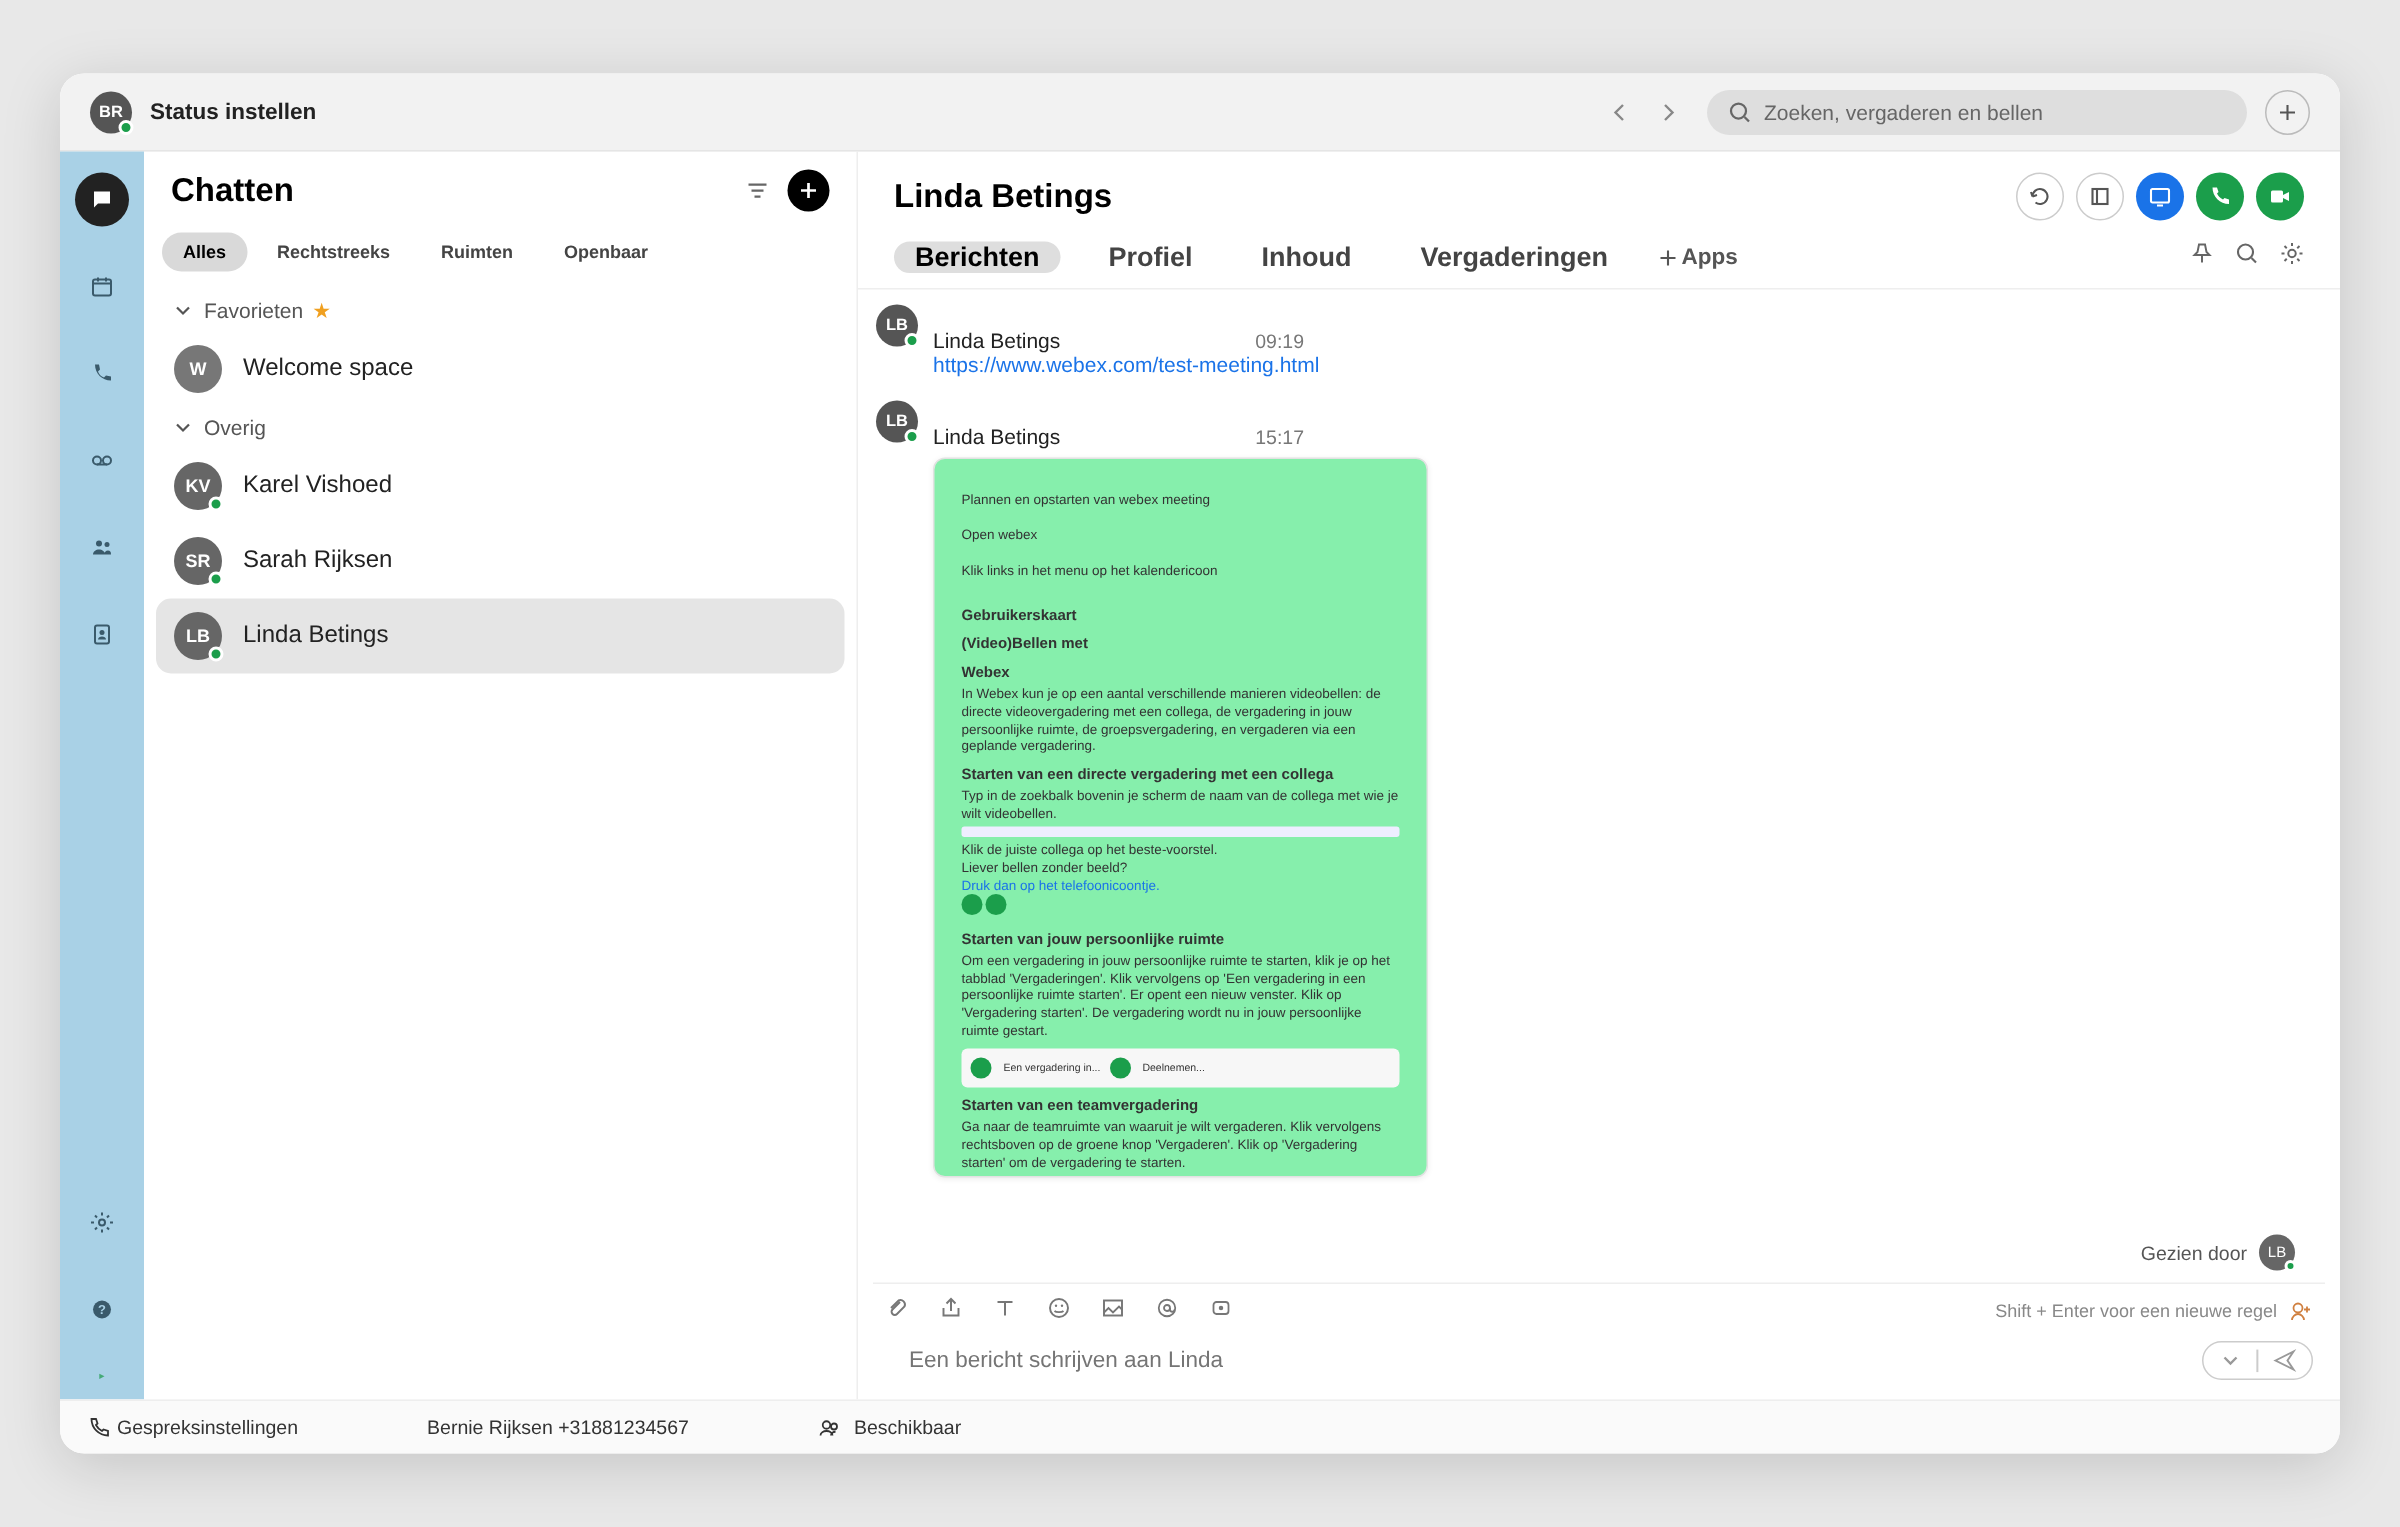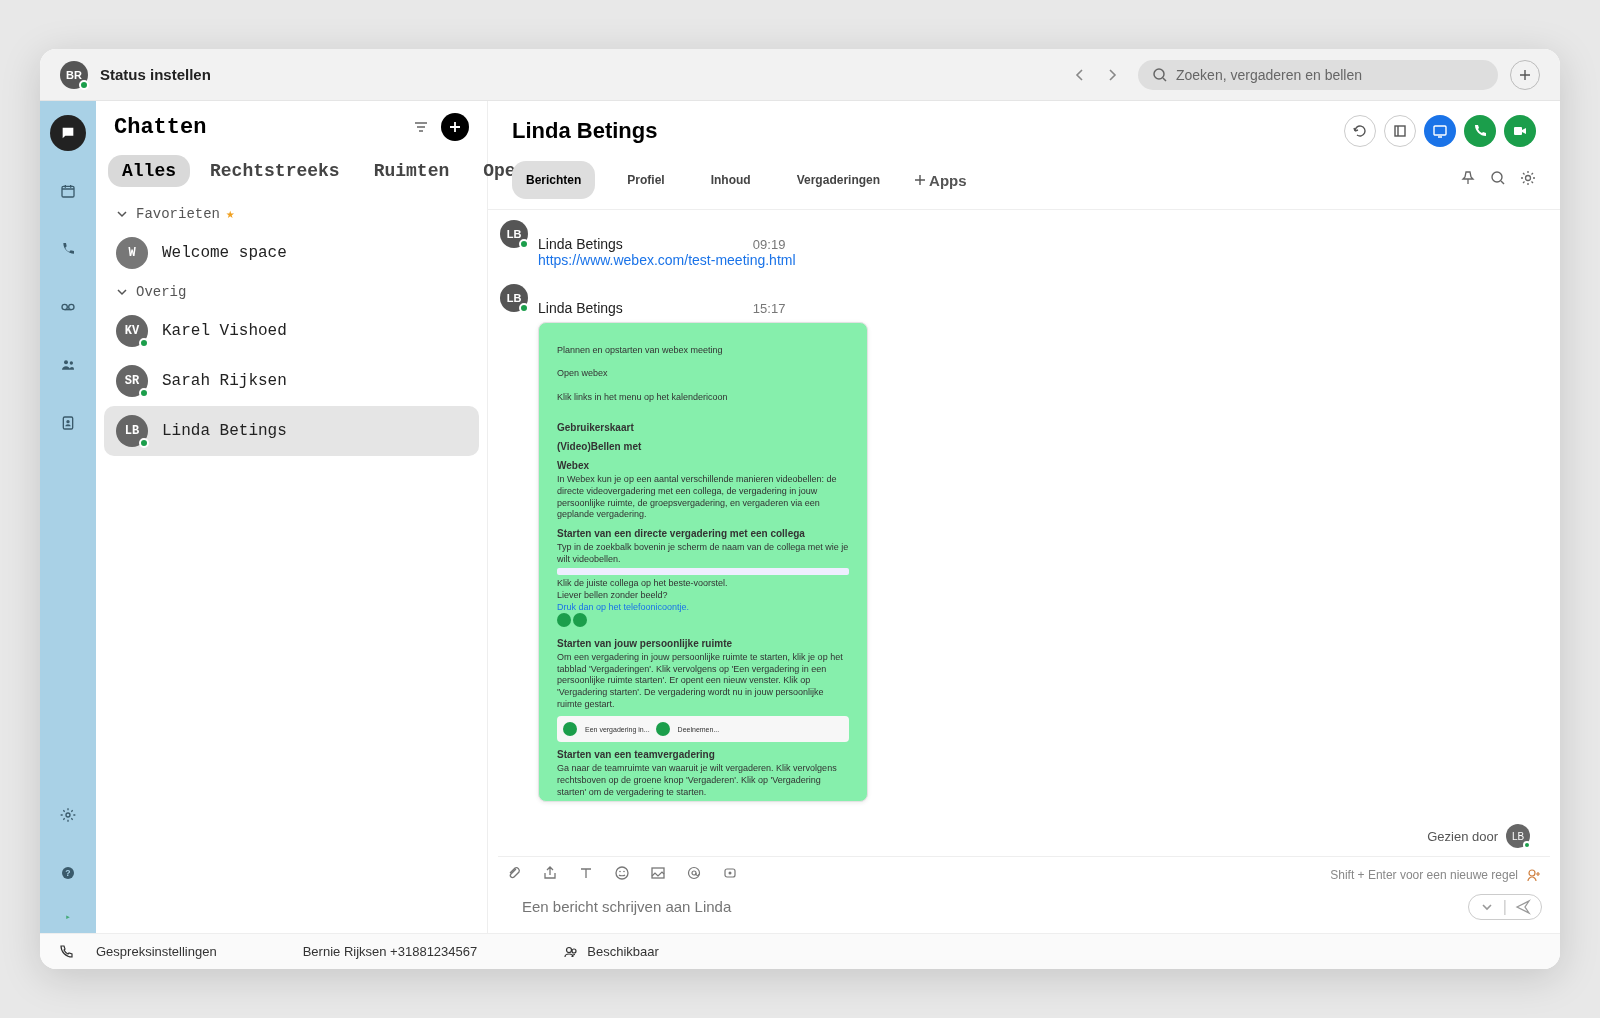--- a/index.html
+++ b/index.html
@@ -71,48 +71,48 @@
 .rail-item {
   width: 36px; height:36px; border-radius:50%;
   display:flex;align-items:center;justify-content:center;
   color:#3a5a6b; cursor:pointer;
 }
 .rail-item.active { background:#222; color:#fff; }
 .rail-spacer { flex:1; }
 .rail-logo { width:40px;height:20px; font-size:7px;color:#4a7; text-align:center; }
 
 .sidebar {
-  width: 392px; border-right:1px solid #eee;
-  display:flex; flex-direction:column;font-family:Liberation Mono, monospace;
+  width: 476px; border-right:1px solid #eee;
+  display:flex; flex-direction:column;
 }
 .sb-header { padding: 12px 18px 6px; display:flex;align-items:center;justify-content:space-between; }
 .sb-title { font-size:22px; font-weight:700; }
 .sb-actions { display:flex;gap:10px;align-items:center; }
 .filter-icon { width:20px;height:20px;color:#666;cursor:pointer;display:flex;align-items:center;justify-content:center; }
 .add-btn { width:28px;height:28px;border-radius:50%;background:#000;color:#fff;display:flex;align-items:center;justify-content:center;font-size:18px;cursor:pointer; }
 .sb-tabs { display:flex; gap:6px; padding: 8px 12px 12px; }
-.sb-tab { padding:6px 14px; border-radius:14px; font-size:18px; font-weight:600; color:#444; cursor:pointer; }
+.sb-tab { padding:6px 14px; border-radius:14px; font-size:12px; font-weight:600; color:#444; cursor:pointer; }
 .sb-tab.active { background:#d9d9d9; color:#000; }
 .sb-sections { flex:1; overflow:auto; padding: 0 8px; }
 .sb-section-header { display:flex;align-items:center;gap:6px; padding:6px 10px; font-size:14px;color:#555;cursor:pointer; }
 .star { color:#f0a020; }
 .space-row { display:flex;align-items:center;gap:14px; padding:9px 12px; border-radius:10px; cursor:pointer; }
 .space-row.active { background:#e5e5e5; }
 .space-name { font-size:16px;color:#222; }
 .avatar-w { background:#777; }
 
 .chat { flex:1; display:flex; flex-direction:column; min-width:0; }
 .chat-header { display:flex;align-items:center;justify-content:space-between; padding:14px 24px 6px; }
 .chat-title { font-size:22px;font-weight:700; }
 .chat-actions { display:flex;gap:8px;align-items:center; }
 .round-btn { width:32px;height:32px;border-radius:50%;display:flex;align-items:center;justify-content:center;cursor:pointer;border:1px solid #ccc;color:#555;background:#fff;}
 .round-btn.blue{background:#1a73e8;border:none;color:#fff;}
 .round-btn.green{background:#1b9e4b;border:none;color:#fff;}
 .chat-tabs { display:flex;gap:18px; padding: 8px 24px 10px; align-items:center; border-bottom:1px solid #eee; }
-.chat-tab { padding:12px 14px; border-radius:14px; font-size:12px; font-weight:600; color:#444; cursor:pointer; }
+.chat-tab { padding:0 14px; border-radius:14px; font-size:18px; font-weight:600; color:#444; cursor:pointer; }
 .chat-tab.active { background:#dedede; color:#000; }
 .chat-tab-plus { display:flex;align-items:center;gap:1px;color:#555;cursor:pointer;font-size:15px;font-weight:600; }
 .chat-right-icons { margin-left:auto; display:flex;gap:14px;color:#666; }
 .chat-right-icons span{cursor:pointer;}
 
 .messages { flex:1; overflow:auto; padding: 4px 30px 0 12px; }
 .msg { display:flex; gap:10px; padding:4px 0 10px; }
 .msg .avatar-sm { flex-shrink:0; margin-top:2px; }
 .msg-body { flex:1; }
 .msg-head { display:flex; gap:20px; align-items:baseline; }
@@ -482,21 +482,21 @@
             <svg viewBox="0 0 16 16">
                 <path d="M2 8l12-6-4 6 4 6z" stroke="currentColor" fill="none" stroke-width="1.3"></path>
               </svg>
           </div>
         </div>
       </div>
     </div>
   </div>
 
   <div class="statusbar">
-    <span class="sep" style="display:flex;align-items:center;gap:22px;">
+    <span class="sep" style="display:flex;align-items:center;gap:4px;">
       <svg viewBox="0 0 16 16">
           <path d="M3 2c0 6 5 11 11 11v-3l-3-1-1 1c-2-1-3-2-4-4l1-1-1-3H3z" stroke="currentColor" fill="none" stroke-width="1.2"></path>
         </svg>
       <span>Gespreksinstellingen</span>
     </span>
     <span class="user">Bernie Rijksen +31881234567</span>
     <span class="mid">
       <svg viewBox="0 0 16 16">
           <circle cx="6" cy="6" r="2.5" stroke="currentColor" fill="none" stroke-width="1.2"></circle>
           <circle cx="11" cy="7" r="2" stroke="currentColor" fill="none" stroke-width="1.2"></circle>

